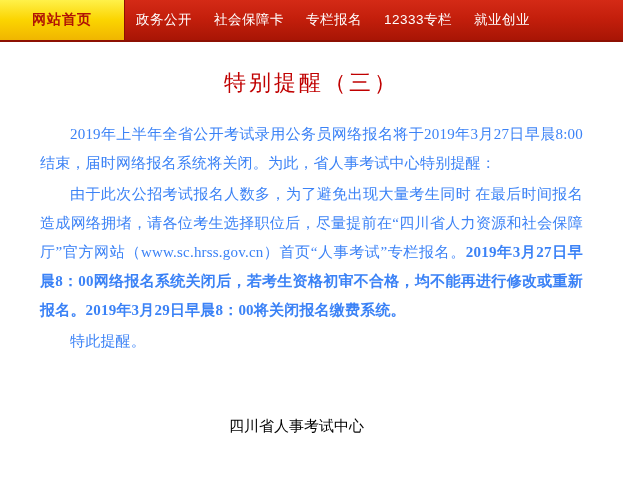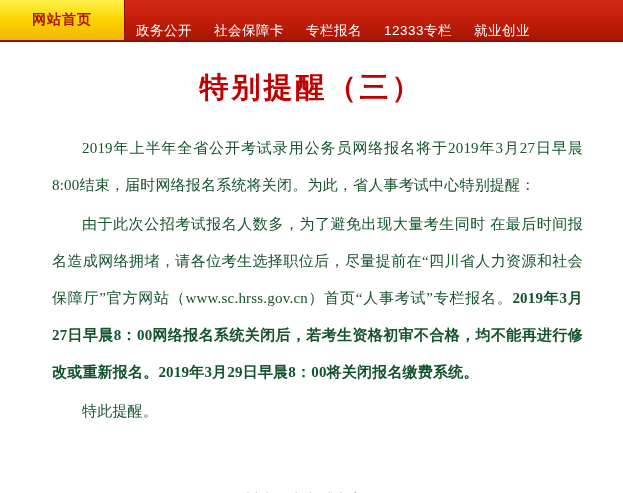--- a/index.html
+++ b/index.html
@@ -34,52 +34,52 @@
     background: linear-gradient(to bottom, #fff14a 0%, #fbd400 50%, #f0b500 100%);
     color: #b01405;
     font-size: 14px;
     font-weight: bold;
     font-family: "Liberation Sans", sans-serif;
     letter-spacing: 1px;
     border-right: 1px solid #8d1003;
   }
   .nav-item {
     display: flex;
-    align-items: flex-end;
+    align-items: center;
     justify-content: center;
     padding: 0 11px;
     color: #ffffff;
     font-size: 13.5px;
     font-family: "Liberation Sans", sans-serif;
     white-space: nowrap;
     letter-spacing: 0.5px;
   }
 
   
   #doc {
     padding: 0 40px;
     position: relative;
   }
   #doc-title {
     text-align: center;
     color: #c00000;
-    font-size: 29px;
-    font-weight: bold;
+    font-size: 22px;
+    font-weight: normal;
     letter-spacing: 3px;
     margin: 26px 0 22px 0;
     font-family: "Liberation Serif", serif;
   }
   .para {
     font-size: 15px;
-    line-height: 37px;
-    color: #14532d;
+    line-height: 29px;
+    color: #3b82f6;
     text-align: justify;
     text-justify: inter-ideograph;
     text-indent: 2em;
-    margin: 0 0 2px 12px;
+    margin: 0 0 2px 0;
     letter-spacing: 0.2px;
   }
   .para b { font-weight: bold; }
 
   #signature {
     margin-top: 56px;
     text-align: center;
     font-size: 15px;
     line-height: 28px;
   }

